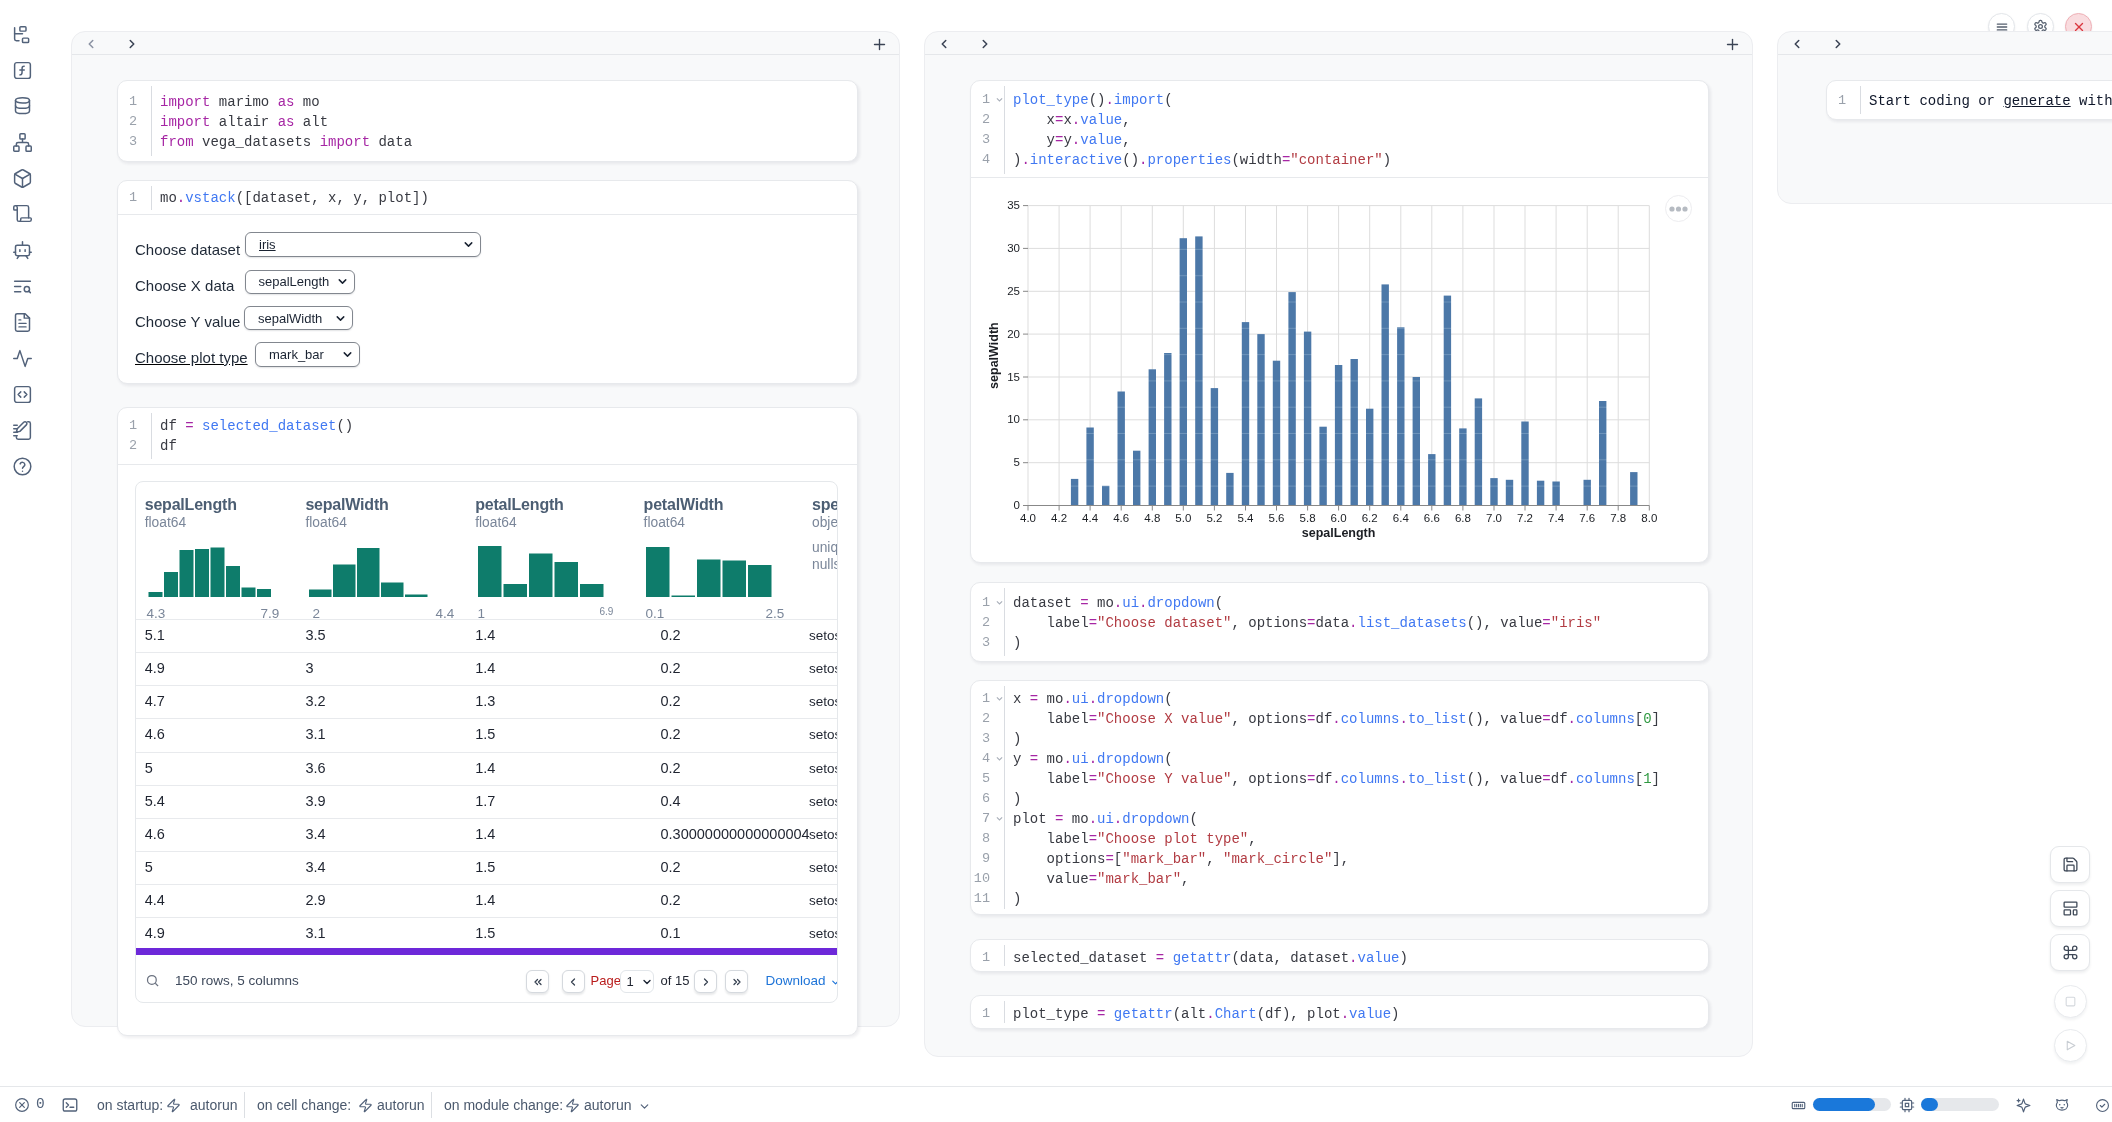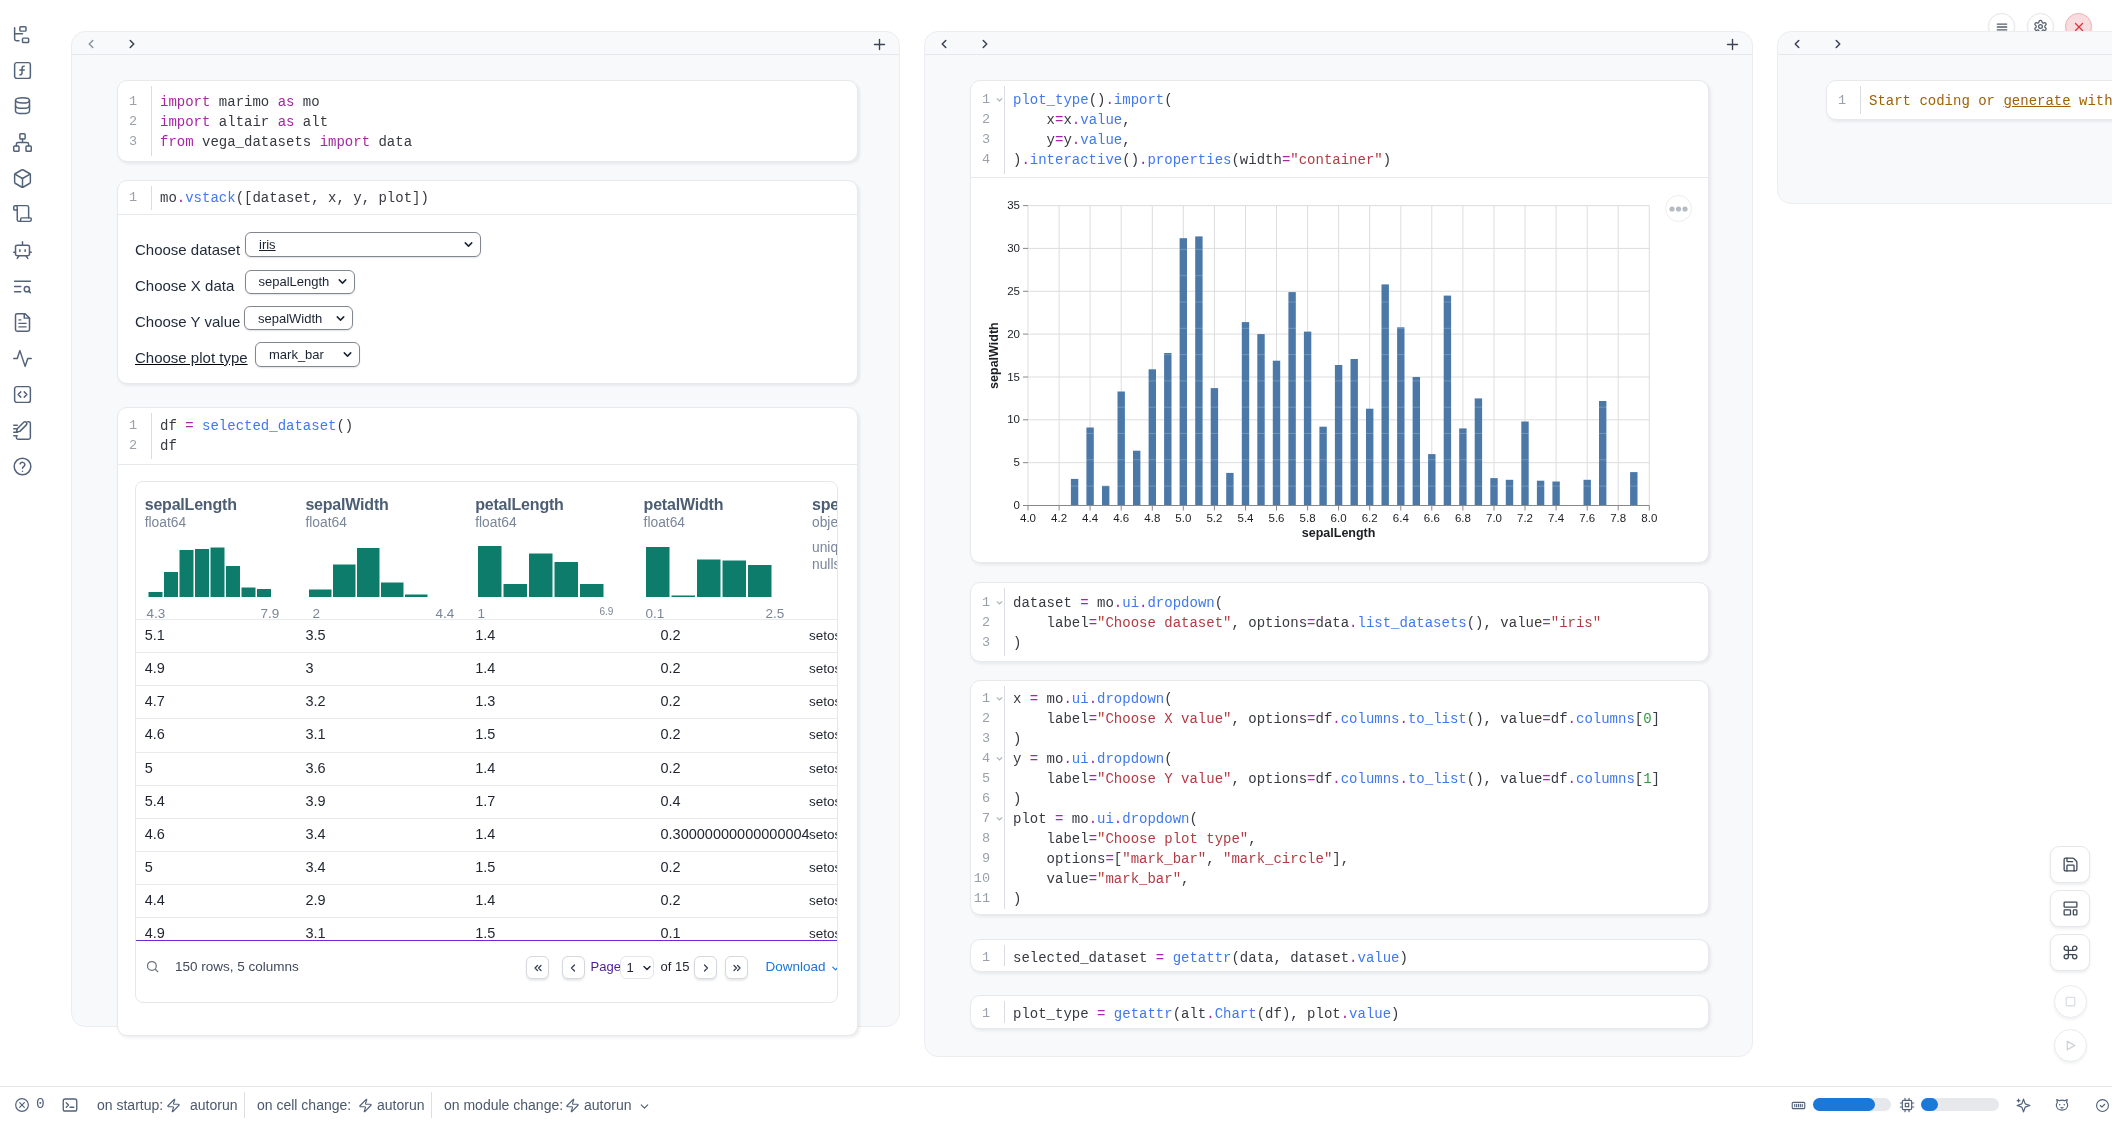--- a/index.html
+++ b/index.html
@@ -317,38 +317,38 @@
           </div>
 <div class="trow">
             <span class="tc c1">4.9</span>
             <span class="tc c2">3.1</span>
             <span class="tc c3">1.5</span>
             <span class="tc c4">0.1</span>
             <span class="tc c5">setos</span>
           </div>
       </div>
 
-      <div style="position:absolute; left:0; bottom:8px; width:100%; height:54px; border-top:1px solid #6d28d9;">
+      <div style="position:absolute; left:0; bottom:0; width:100%; height:54px; border-top:7px solid #6d28d9;">
         <svg style="position:absolute; left:9px; top:18px;" width="15" height="15" viewBox="0 0 24 24" fill="none" stroke="#6b7280" stroke-width="2">
             <circle cx="11" cy="11" r="7"></circle>
             <line x1="16.5" y1="16.5" x2="21" y2="21"></line>
           </svg>
         <span style="position:absolute; left:39.5px; top:17.5px; font-size:13.5px; color:#3f4a5c;">150 rows, 5 columns</span>
         <div class="pgbtn" style="left:390.5px; top:15px;">
             <svg width="12" height="12" viewBox="0 0 24 24" fill="none" stroke="#374151" stroke-width="2.5" stroke-linecap="round" stroke-linejoin="round">
               <polyline points="11 17 6 12 11 7"></polyline>
               <polyline points="18 17 13 12 18 7"></polyline>
             </svg>
           </div>
         <div class="pgbtn" style="left:426px; top:15px;">
             <svg width="12" height="12" viewBox="0 0 24 24" fill="none" stroke="#374151" stroke-width="2.5" stroke-linecap="round" stroke-linejoin="round">
               <polyline points="15 18 9 12 15 6"></polyline>
             </svg>
           </div>
-        <span style="position:absolute; left:455px; top:18px; font-size:13px; color:#4c1d95;">Page</span>
+        <span style="position:absolute; left:455px; top:18px; font-size:13px; color:#b91c1c;">Page</span>
         <div style="position:absolute; left:484px; top:15px; width:34.5px; height:23px; display:flex; align-items:center; border:1px solid #e2e6ea; border-radius:6px; padding-left:6px;">
             <span style="font-size:13px; color:#1f2430;">1</span>
             <svg style="margin-left:7px;" width="12" height="12" viewBox="0 0 24 24" fill="none" stroke="#1a2332" stroke-width="2.7" stroke-linecap="round" stroke-linejoin="round">
               <polyline points="6 9 12 15 18 9"></polyline>
             </svg>
           </div>
         <span style="position:absolute; left:525px; top:18px; font-size:13px; color:#1f2430;">of 15</span>
         <div class="pgbtn" style="left:558.5px; top:15px;">
             <svg width="12" height="12" viewBox="0 0 24 24" fill="none" stroke="#374151" stroke-width="2.5" stroke-linecap="round" stroke-linejoin="round">
               <polyline points="9 18 15 12 9 6"></polyline>
@@ -590,21 +590,21 @@
     <svg style="left:12px" width="14" height="14" viewBox="0 0 24 24" fill="none" stroke="#3b4455" stroke-width="2.6" stroke-linecap="round" stroke-linejoin="round">
         <polyline points="15 18 9 12 15 6"></polyline>
       </svg>
     <svg style="left:53px" width="14" height="14" viewBox="0 0 24 24" fill="none" stroke="#3b4455" stroke-width="2.6" stroke-linecap="round" stroke-linejoin="round">
         <polyline points="9 18 15 12 9 6"></polyline>
       </svg>
   </div>
   <div class="cell" style="left:48px; top:48px; width:739px; height:40px;">
     <div class="gutline"></div>
     <div class="code" style="padding-top:10px;">
-      <div class="cl"><span class="ln">1</span><span class="lc" style="color:#a16207;">Start coding or <span style="text-decoration:underline;">generate</span> with</span></div>
+      <div class="cl"><span class="ln">1</span><span class="lc" style="color:#0f172a;">Start coding or <span style="text-decoration:underline;">generate</span> with</span></div>
     </div>
   </div>
 </div>
 
 <div class="icbtn" style="left:2050px; top:846px; width:40px; height:37px; border:1px solid #e5e7ea; border-radius:9px; box-shadow:0 2px 3px rgba(25,35,50,0.08);">
     <svg width="17" height="17" viewBox="0 0 24 24" fill="none" stroke="#3e4857" stroke-width="1.8" stroke-linecap="round" stroke-linejoin="round">
       <path d="M15.2 3a2 2 0 0 1 1.4.6l3.8 3.8a2 2 0 0 1 .6 1.4V19a2 2 0 0 1-2 2H5a2 2 0 0 1-2-2V5a2 2 0 0 1 2-2z"></path>
       <path d="M17 21v-7a1 1 0 0 0-1-1H8a1 1 0 0 0-1 1v7"></path>
       <path d="M7 3v4a1 1 0 0 0 1 1h7"></path>
     </svg>

